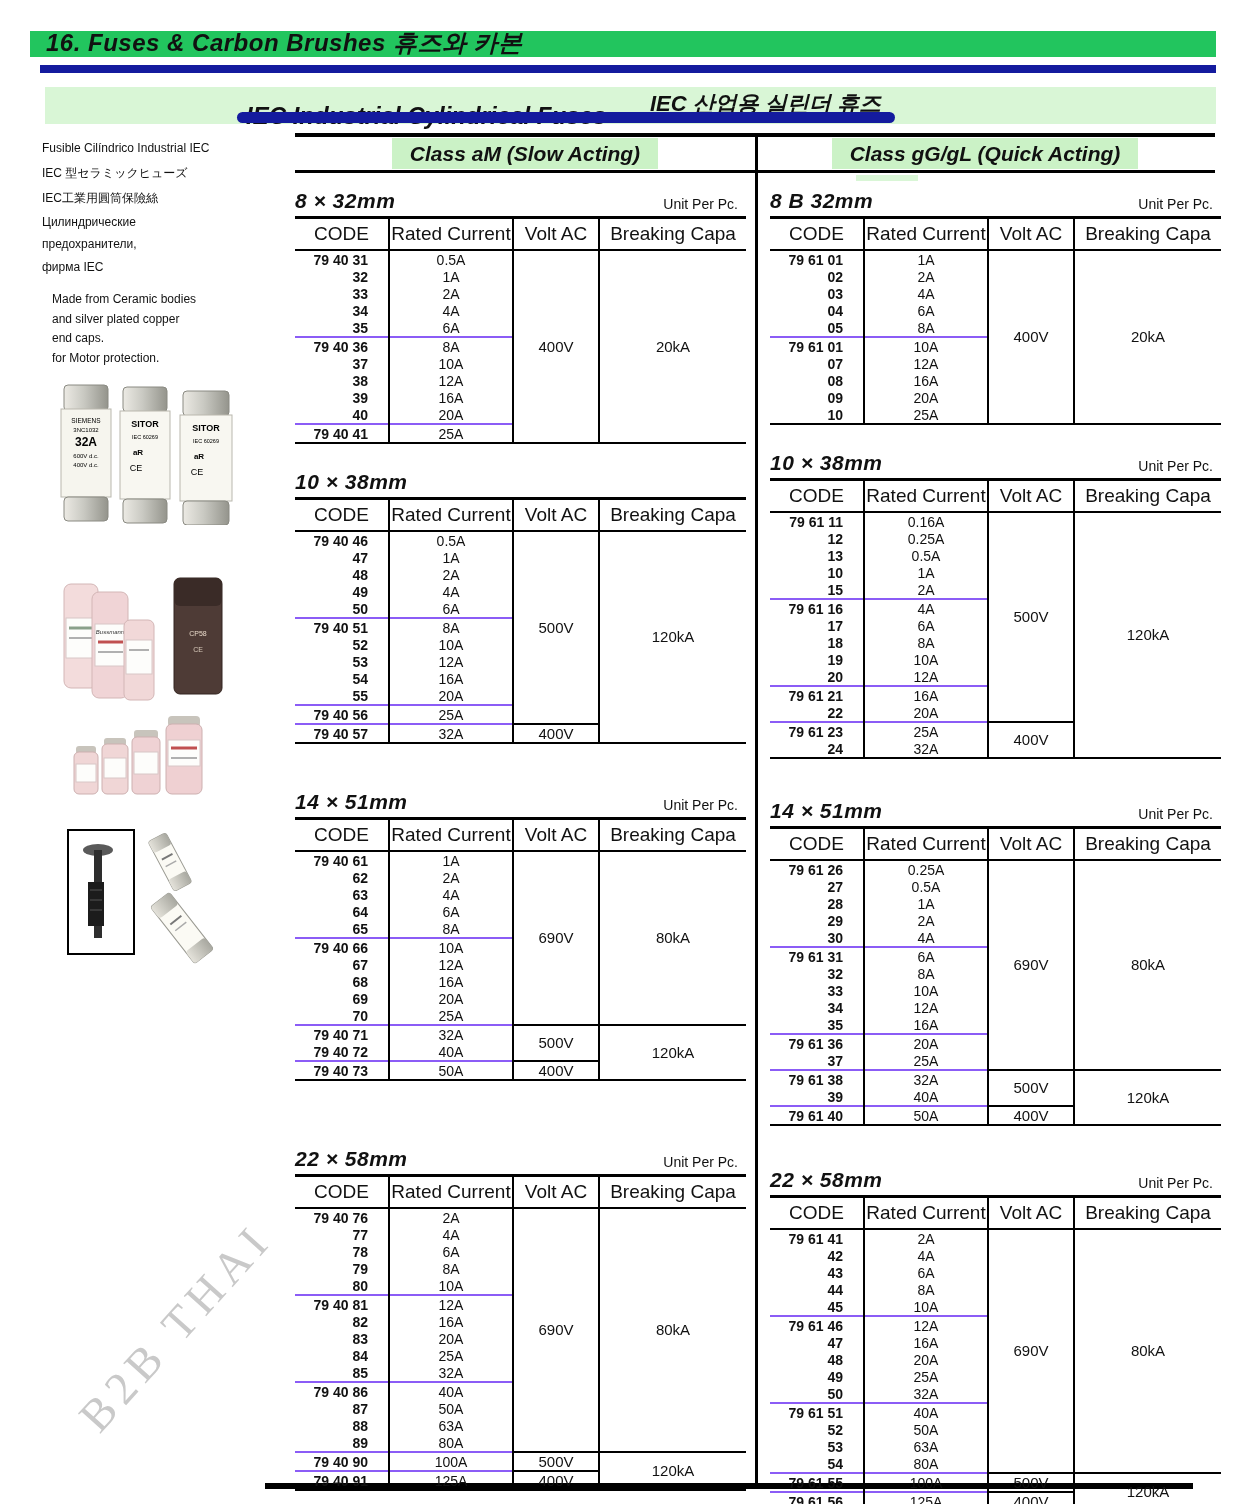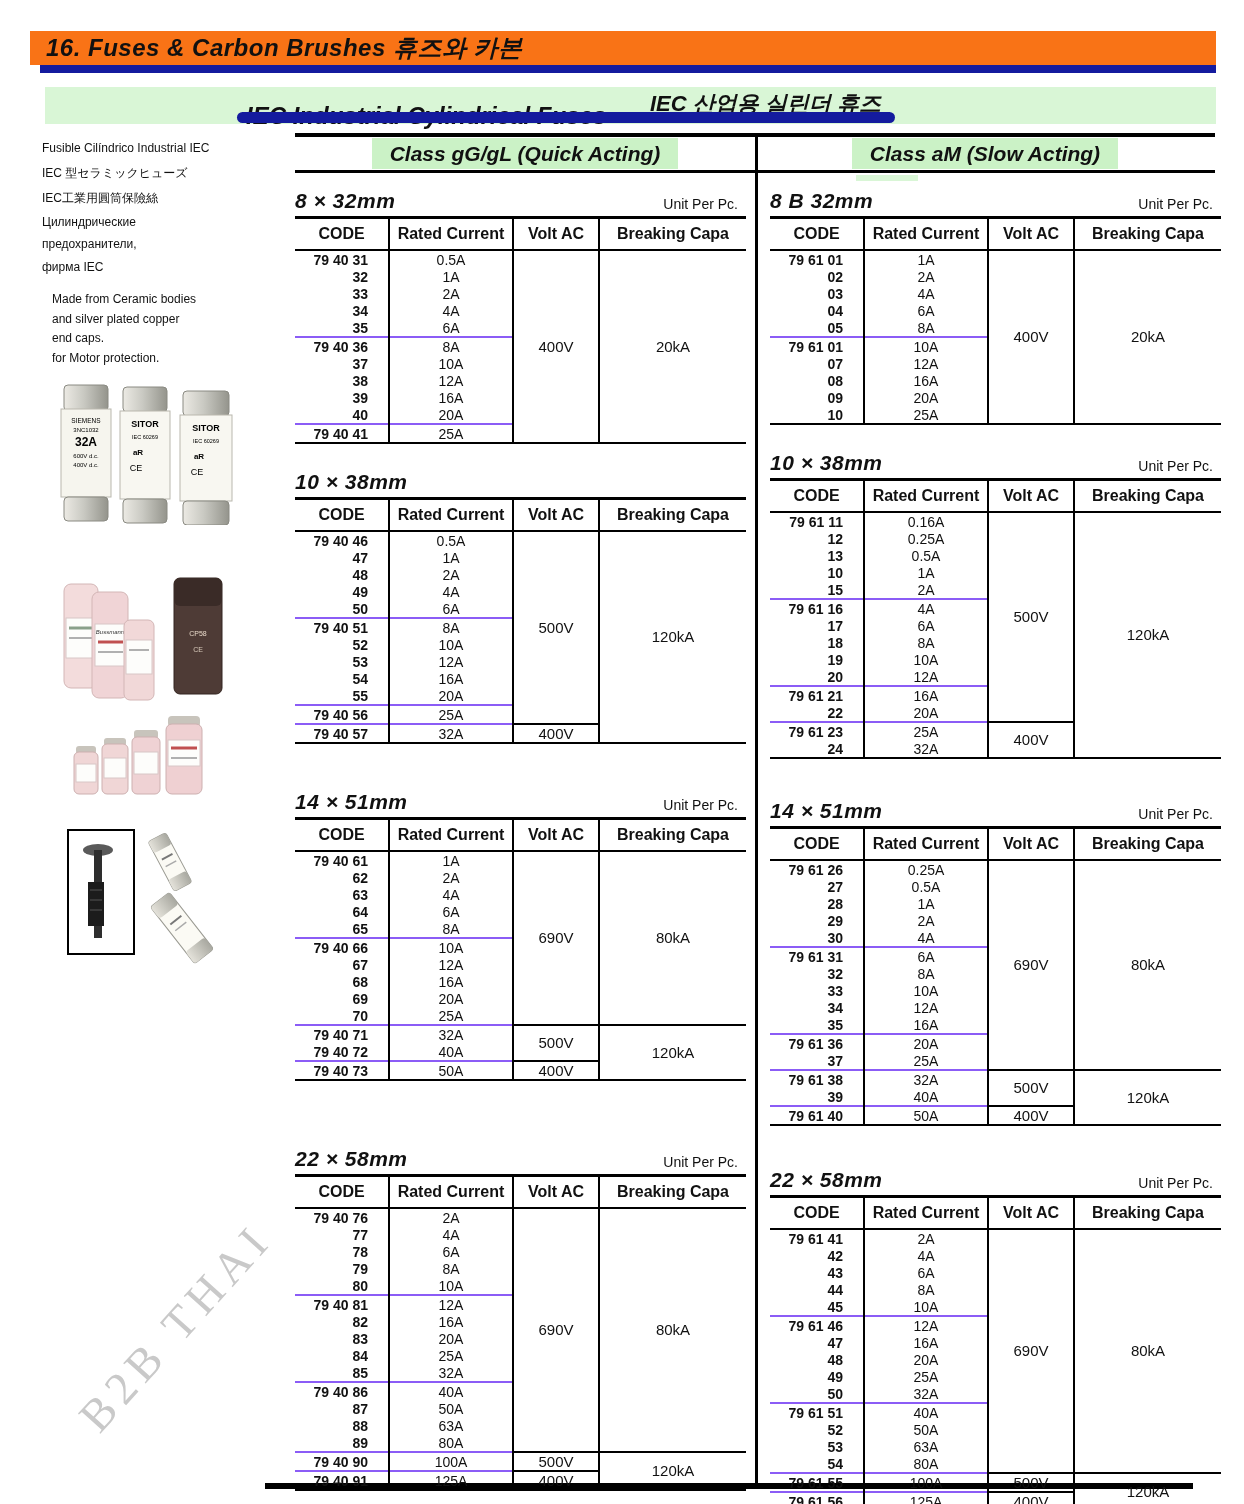--- a/index.html
+++ b/index.html
@@ -1,21 +1,21 @@
 <!DOCTYPE html>
 <html><head>
 <meta charset="utf-8">
 <style>
   html,body{margin:0;padding:0;}
   body{width:1244px;height:1504px;position:relative;background:#fff;overflow:hidden;
        font-family:"Liberation Sans",sans-serif;color:#111;}
 
   
-  .section-band{position:absolute;left:30px;top:31px;width:1186px;height:34px;background:#f97316;
-                display:flex;align-items:center;}
+  .section-band{position:absolute;left:30px;top:31px;width:1186px;height:26px;background:#22c55e;
+                display:flex;}
   .section-title{font:italic bold 24px/1 "Liberation Sans",sans-serif;padding-left:16px;letter-spacing:.5px;}
   .section-underline{position:absolute;left:40px;top:65px;width:1176px;height:8px;background:#141b9e;}
   .title-band{position:absolute;left:45px;top:87px;width:1171px;height:37px;background:#d9f6d6;}
   .page-title-en{position:absolute;left:246px;top:103px;font:italic bold 24px/1.1 "Liberation Sans",sans-serif;}
   .page-title-ko{position:absolute;left:650px;top:92px;font:italic bold 22px/1.1 "Liberation Sans",sans-serif;}
   .title-underline{position:absolute;left:237px;top:112px;width:658px;height:11px;background:#141b9e;border-radius:6px;}
   .green-sliver{position:absolute;left:856px;top:175px;width:62px;height:6px;background:#d9f6d6;}
 
   
   .class-band{position:absolute;left:295px;top:133px;width:920px;height:40px;box-sizing:border-box;
@@ -29,21 +29,21 @@
   .col{position:absolute;top:173px;width:445px;}
   .col-left{left:295px;}
   .col-right{left:770px;}
   .tbl-head{display:flex;justify-content:space-between;align-items:flex-end;margin-bottom:5px;height:26px;}
   .size{font:italic bold 21px/1 "Liberation Sans",sans-serif;letter-spacing:.5px;}
   .unit{font:14px/1 "Liberation Sans",sans-serif;padding-right:2px;}
   .b-m12{margin-top:12px}.b-m22{margin-top:22px}.b-m36{margin-top:36px}
   .b-m38{margin-top:38px}.b-m42{margin-top:42px}.b-m62{margin-top:62px}
 
   table{border-collapse:collapse;width:445px;table-layout:fixed;border-bottom:2px solid #000;}
-  th{font-weight:700;font-size:16px;border-top:3px solid #000;border-bottom:2px solid #000;
+  th{font-weight:400;font-size:19px;border-top:3px solid #000;border-bottom:2px solid #000;
      height:30px;padding:0;text-align:center;}
   th.c0{width:93px}th.c1{width:122px}th.c2{width:84px}th.c3{width:146px}
   th.c1,th.c2,th.c3{border-left:2px solid #000;margin-top:20px;}
   tbody td{height:17px;padding:0;text-align:center;font-size:14px;line-height:16px;}
   td.code{font-weight:bold;text-align:right;padding-right:20px;}
   td.cur,td.volt,td.brk{border-left:2px solid #000;}
   td.sep{border-top:2px solid #8b5cf6;}
   td.volt,td.brk{border-top:2px solid #000;font-size:15px;}
 
   
@@ -198,24 +198,24 @@
     <rect x="-12" y="21" width="24" height="15" rx="3" fill="url(#met2)"></rect>
     <line x1="-7" y1="-10" x2="7" y2="-10" stroke="#777" stroke-width="2"></line>
     <line x1="-7" y1="-2" x2="7" y2="-2" stroke="#aaa" stroke-width="1.5"></line>
   </g>
 </svg>
 
 <div class="watermark">B2B THAI</div>
 
 <div class="class-band">
   <div class="class-half">
+    <span class="class-hl">Class aM (Slow Acting)</span>
+  </div>
+  <div class="class-half">
     <span class="class-hl">Class gG/gL (Quick Acting)</span>
-  </div>
-  <div class="class-half">
-    <span class="class-hl">Class aM (Slow Acting)</span>
   </div>
 </div>
 <div class="center-divider"></div>
 <div class="bottom-rule"></div>
 
 <div class="col col-left">
   <div class="b-m12">
     <div class="tbl-head">
       <span class="size">8 × 32mm</span>
       <span class="unit">Unit Per Pc.</span>

